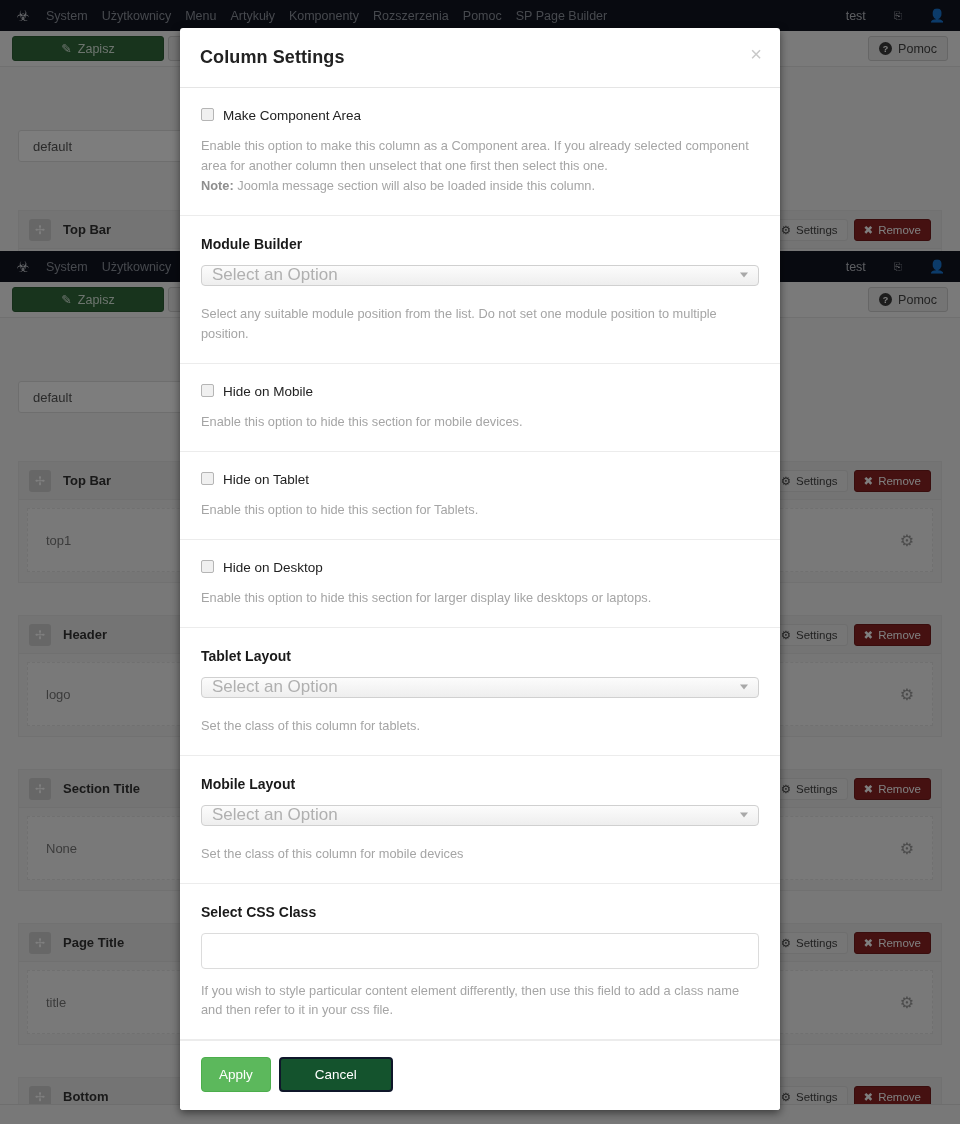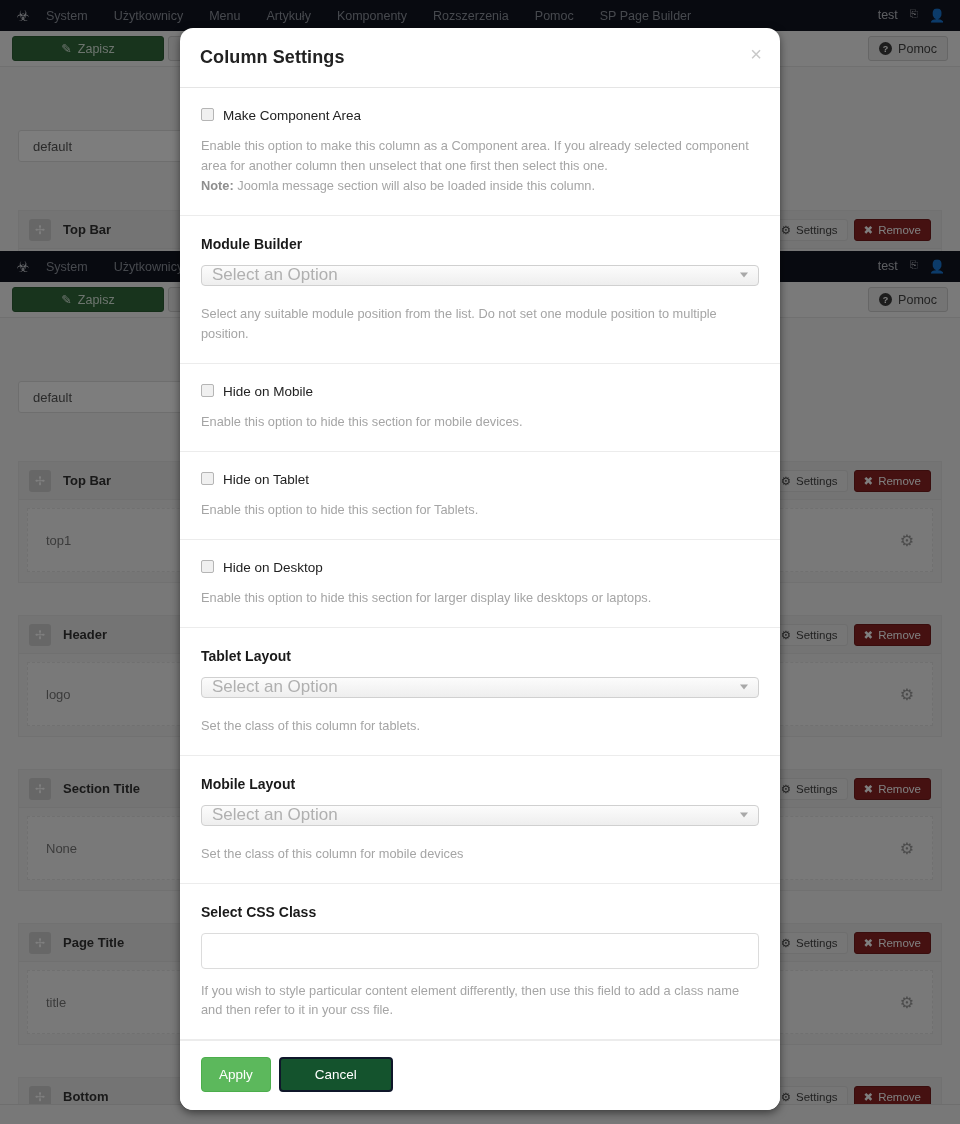--- a/index.html
+++ b/index.html
@@ -22,23 +22,23 @@
     display: flex; align-items: center;
     padding: 0 14px;
     color: #8d929c; font-size: 12.5px;
     white-space: nowrap;
   }
   .adminbar .joomla-logo {
     width: 18px; height: 18px; margin-right: 14px;
     display: flex; align-items: center; justify-content: center;
     color: #cfd2d8; font-size: 15px;
   }
-  .adminbar .nav-items { display: flex; gap: 26px; align-items: center; }
+  .adminbar .nav-items { display: flex; gap: 14px; align-items: center; }
   .adminbar .nav-items span { color: #8d929c; }
-  .adminbar .right { margin-left: auto; display: flex; align-items: flex-start; gap: 12px; color: #b9bcc3; }
+  .adminbar .right { margin-left: auto; display: flex; align-items: center; gap: 28px; color: #b9bcc3; }
   .adminbar .right .ext { font-size: 10px; }
   .adminbar .user-ic { font-size: 13px; color: #b9bcc3; }
 
   .toolbar {
     position: absolute; left: 0; right: 0; height: 36px;
     background: #f5f5f5; border-bottom: 1px solid #e0e0e0;
     display: flex; align-items: center; padding: 0 12px;
   }
   .btn-save {
     background: #30683a; color: #dcead f; color: #d8e8dc;
@@ -109,21 +109,21 @@
   }
 
   
   .modal-backdrop {
     position: absolute; inset: 0; background: rgba(0,0,0,0.5); z-index: 50;
   }
 
   
   .modal {
     position: absolute; left: 180px; top: 28px; width: 600px; height: 1082px;
-    background: #fff; border-radius: 13px; z-index: 60;
+    background: #fff; border-radius: 3px; z-index: 60;
     box-shadow: 0 3px 9px rgba(0,0,0,0.5);
     display: flex; flex-direction: column;
     overflow: hidden;
   }
   .modal-header {
     height: 60px; flex: 0 0 60px; position: relative;
     display: flex; align-items: center; padding: 0 20px;
     border-bottom: 1px solid #e5e5e5;
   }
   .modal-title { font-size: 18px; font-weight: bold; color: #222; letter-spacing: .1px; }

